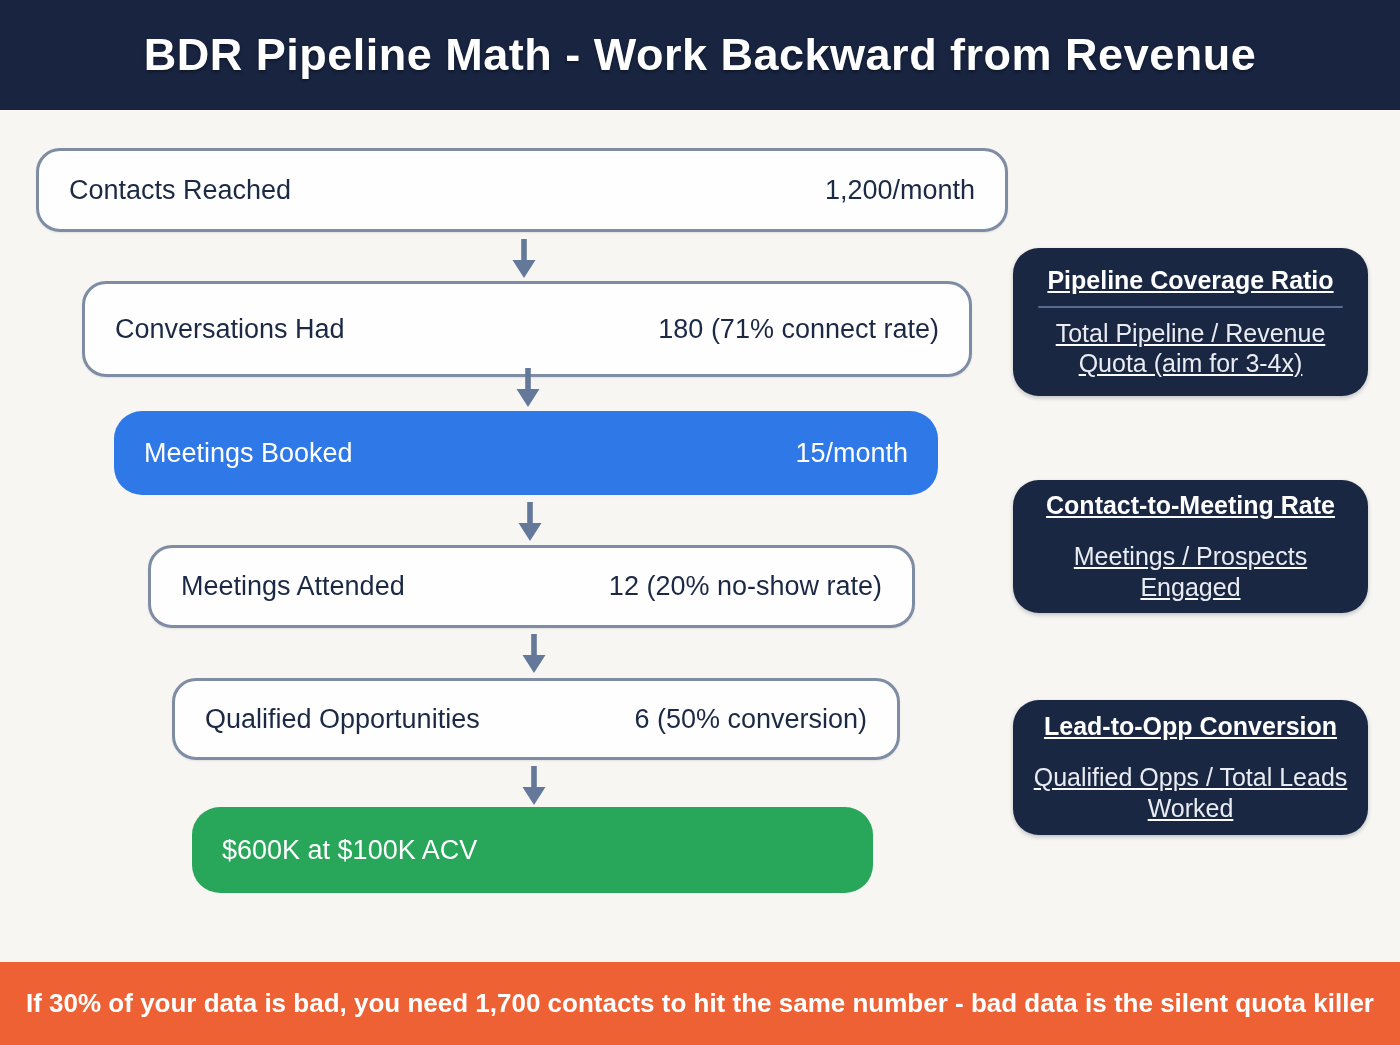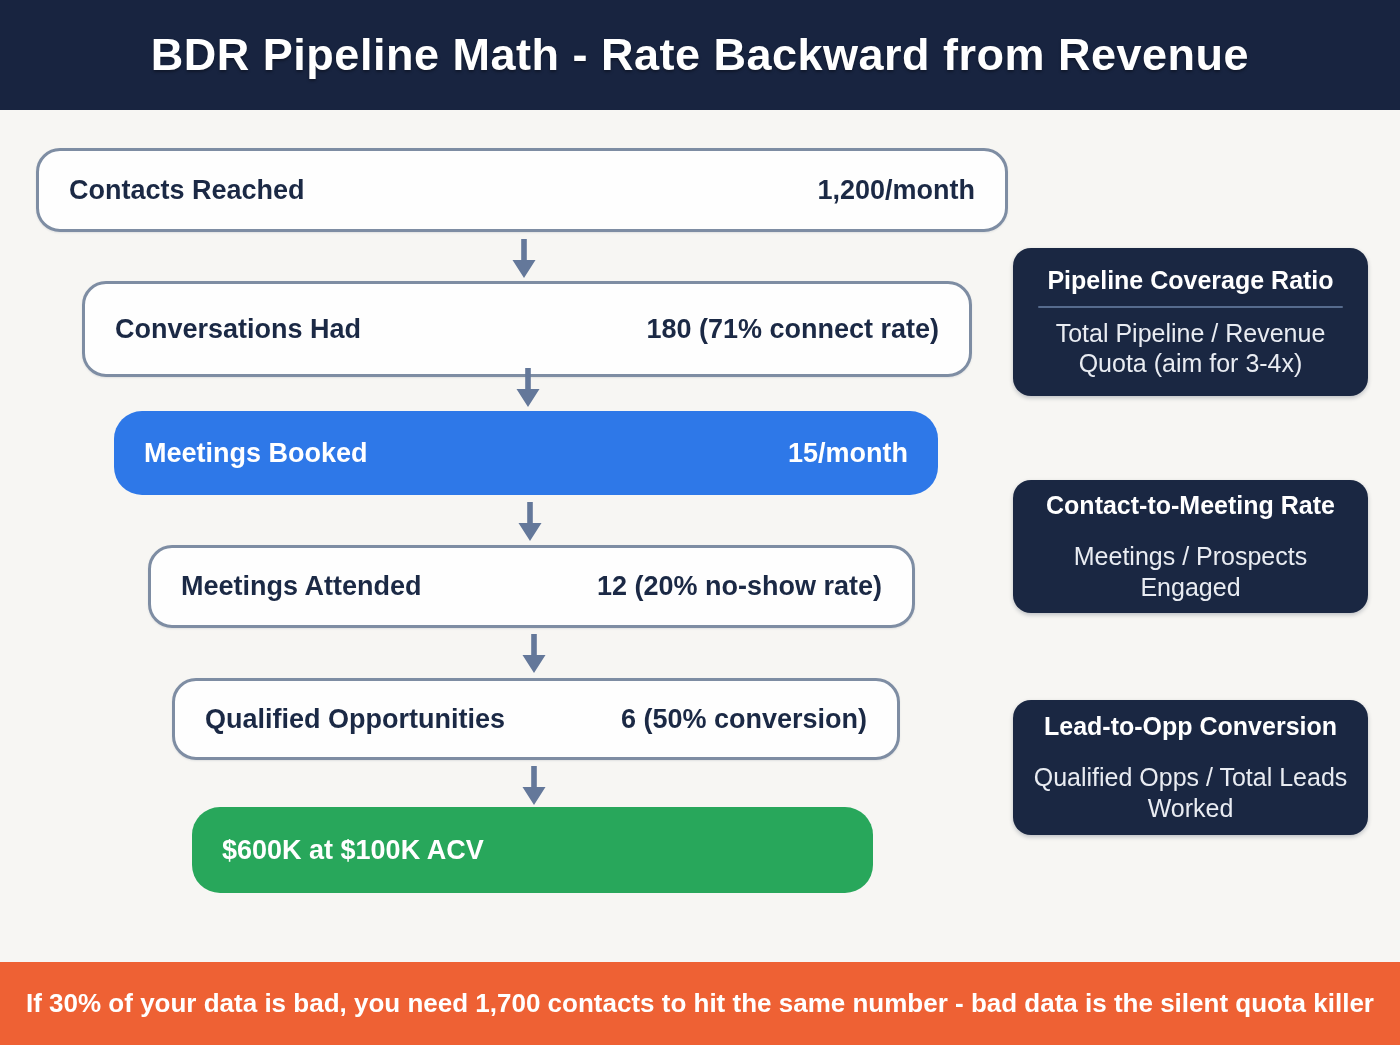--- a/index.html
+++ b/index.html
@@ -20,21 +20,21 @@
   .header h1 {
     color: #ffffff; font-size: 45px; font-weight: 700; letter-spacing: 0.5px;
     text-shadow: 0 2px 3px rgba(0,0,0,0.35);
   }
 
   
   .step {
     position: absolute;
     display: flex; align-items: center; justify-content: space-between;
     padding: 0 30px;
-    font-size: 27px; font-weight: 700;
+    font-size: 27px; font-weight: 400;
     border-radius: 24px;
   }
   .step.outline {
     background: #fefefe;
     border: 3px solid #7e8da3;
     color: #1b2945;
     box-shadow: 0 1px 2px rgba(30,45,80,0.10);
   }
   .step.blue  { background: #2e78e8; color: #ffffff; border-radius: 28px; }
   .step.green { background: #28a75b; color: #ffffff; border-radius: 28px; }
@@ -53,25 +53,26 @@
   .arr1 { left: 506px; top: 237px; }
   .arr2 { left: 510px; top: 366px; }
   .arr3 { left: 512px; top: 500px; }
   .arr4 { left: 516px; top: 632px; }
   .arr5 { left: 516px; top: 764px; }
 
   
   .card {
     position: absolute; left: 1013px; width: 355px;
     background: #1a2742;
-    border-radius: 18px;
+    border-radius: 26px;
     color: #ffffff;
     display: flex; flex-direction: column; align-items: center; justify-content: center;
     padding: 12px 20px;
     box-shadow: 0 2px 4px rgba(20,30,55,0.25);
+    text-decoration: underline;
   }
   .card1 { top: 248px; height: 148px; }
   .card2 { top: 480px; height: 133px; }
   .card3 { top: 700px; height: 135px; }
   .card .title { font-size: 25px; font-weight: 700; text-align: center; }
   .card .rule {
     width: calc(100% - 10px); height: 2px; background: #566b8d;
     margin: 11px 0 10px 0; border-radius: 1px;
   }
   .card .body {
@@ -89,21 +90,21 @@
     color: #ffffff; font-size: 26px; font-weight: 700; text-align: center;
     padding: 0 20px;
   }
 </style>
 </head>
 <body>
 
 <div class="stage">
 
   <div class="header">
-    <h1>BDR Pipeline Math - Rate Backward from Revenue</h1>
+    <h1>BDR Pipeline Math - Work Backward from Revenue</h1>
   </div>
 
   <div class="step step1 outline">
     <span class="lbl">Contacts Reached</span>
     <span class="val">1,200/month</span>
   </div>
 
   <div class="arrow arr1">
     <svg viewBox="0 0 36 44">
         <path fill="#64789a" d="M15.2 2 h5.6 v21 h8.7 L18 41 L6.5 23 h8.7 z"></path>

